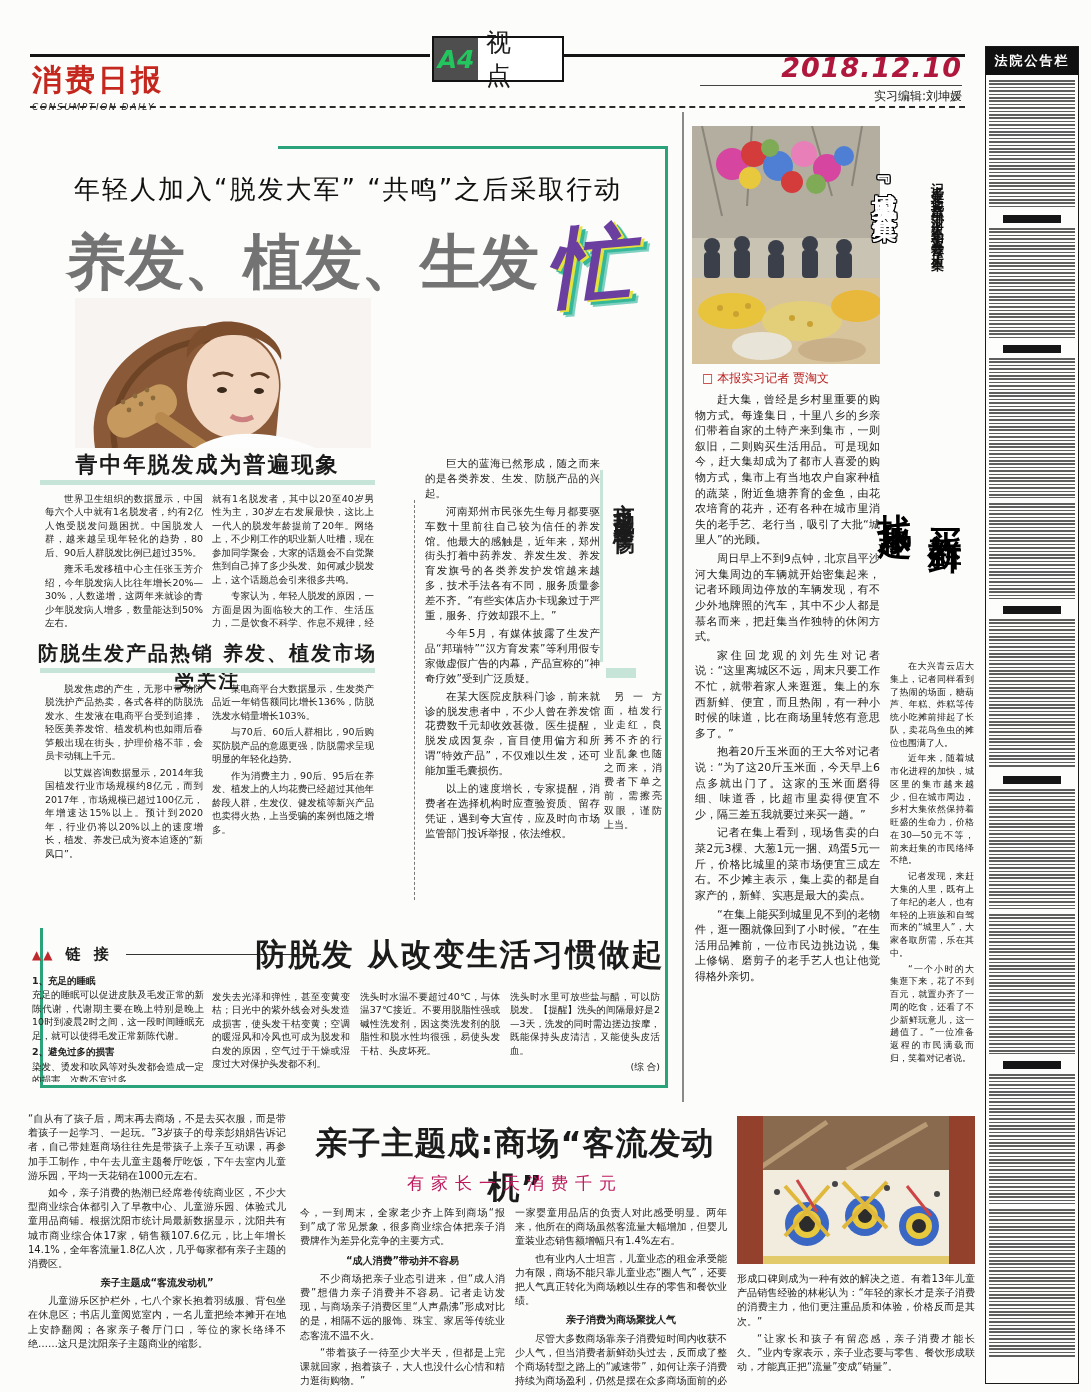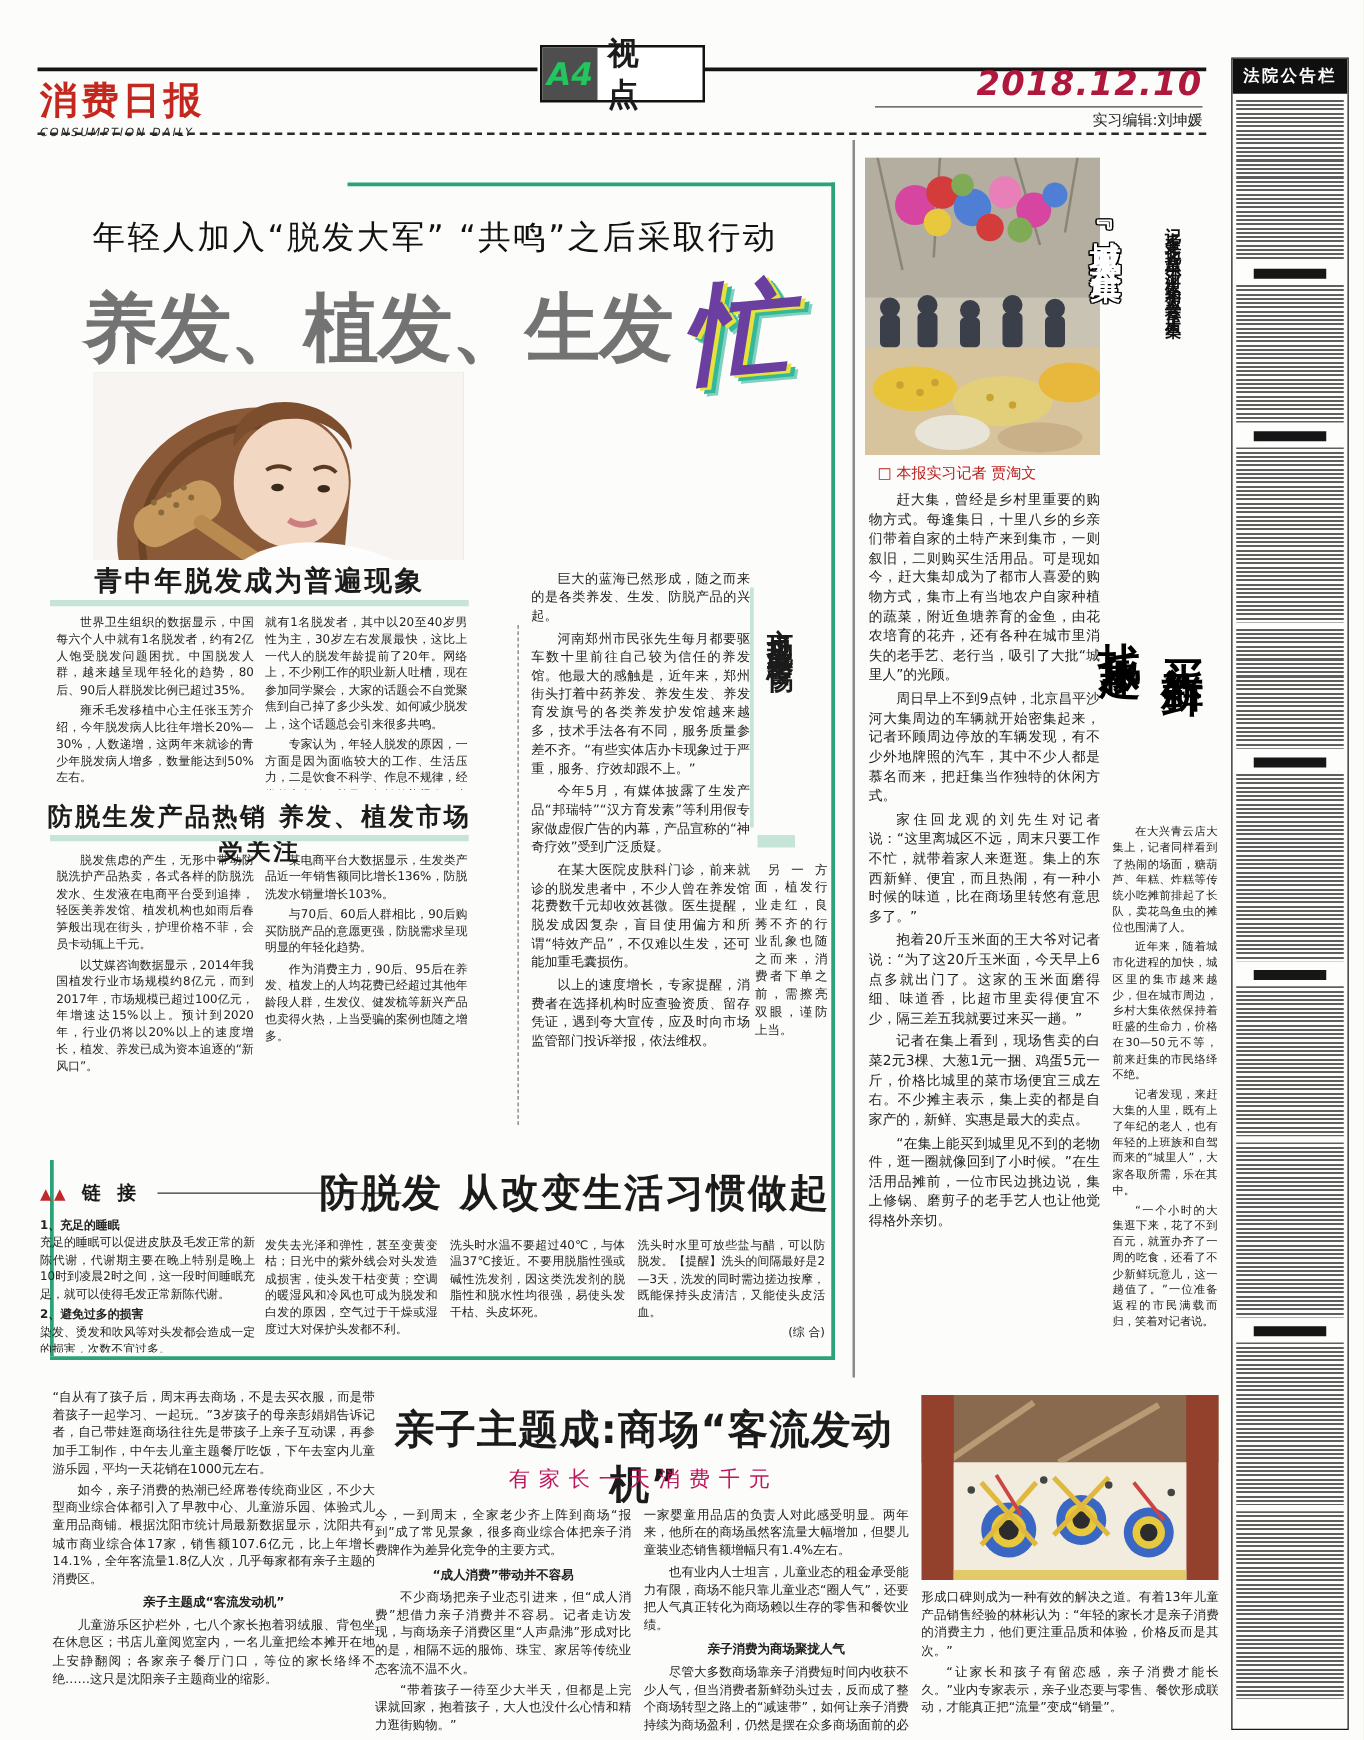--- a/index.html
+++ b/index.html
@@ -13,21 +13,21 @@
   .p{text-indent:2em;margin:0 0 3px 0;}
   .subhead{text-align:center;font-weight:700;text-indent:0;margin:5px 0 4px 0;}
   .vert{writing-mode:vertical-rl;text-orientation:upright;}
   
   .logo-cn{font-size:30px;font-weight:700;color:#c4271d;letter-spacing:3px;font-family:"DejaVu Serif","Liberation Serif",serif;}
   .logo-en{font-size:9px;letter-spacing:1.6px;color:#2a2a2a;font-style:italic;margin-top:1px;}
   .pagebox{display:flex;border:2px solid #121212;background:#fff;height:42px;width:128px;}
   .pagebox .no{width:44px;background:#4e4e4e;color:#22c55e;font-size:25px;font-weight:700;
                display:flex;align-items:center;justify-content:center;font-style:italic;text-align:center;}
   .pagebox .sec{flex:1;display:flex;align-items:center;justify-content:center;
-                font-size:25px;font-weight:700;letter-spacing:9px;padding-left:8px;}
+                font-size:25px;font-weight:400;letter-spacing:9px;padding-left:8px;}
   .date{font-size:27px;font-weight:700;font-style:italic;color:#b0173c;text-align:right;letter-spacing:1px;}
   .editor{font-size:12px;color:#222;text-align:right;border-top:1px solid #444;padding-top:2px;margin-top:2px;}
   .dashed{border-top:2px dashed #2b2b2b;}
   
   .kicker{font-size:26px;letter-spacing:2px;color:#111;font-weight:500;}
   .bigtitle{font-size:60px;font-weight:900;letter-spacing:-1px;color:#737373;line-height:1;}
   .accent{display:inline-block;font-size:86px;font-weight:900;font-style:italic;color:#6b3fa0;
           transform:rotate(-5deg);vertical-align:-12px;margin-left:8px;
           text-shadow:3px 2px 0 #e6e23c,6px 5px 0 #35b89a,8px 7px 0 #7fd0c0;}
   .intro{font-size:13.5px;line-height:1.65;text-align:justify;color:#111;
@@ -276,21 +276,21 @@
     <p class="p">记者在集上看到，现场售卖的白菜2元3棵、大葱1元一捆、鸡蛋5元一斤，价格比城里的菜市场便宜三成左右。不少摊主表示，集上卖的都是自家产的，新鲜、实惠是最大的卖点。</p>
     <p class="p">“在集上能买到城里见不到的老物件，逛一圈就像回到了小时候。”在生活用品摊前，一位市民边挑边说，集上修锅、磨剪子的老手艺人也让他觉得格外亲切。</p>
   </div>
   <div class="abs col" style="left:890px;top:660px;width:84px;height:438px;font-size:9px;">
     <p class="p">在大兴青云店大集上，记者同样看到了热闹的场面，糖葫芦、年糕、炸糕等传统小吃摊前排起了长队，卖花鸟鱼虫的摊位也围满了人。</p>
     <p class="p">近年来，随着城市化进程的加快，城区里的集市越来越少，但在城市周边，乡村大集依然保持着旺盛的生命力，价格在30—50元不等，前来赶集的市民络绎不绝。</p>
     <p class="p">记者发现，来赶大集的人里，既有上了年纪的老人，也有年轻的上班族和自驾而来的“城里人”，大家各取所需，乐在其中。</p>
     <p class="p">“一个小时的大集逛下来，花了不到百元，就置办齐了一周的吃食，还看了不少新鲜玩意儿，这一趟值了。”一位准备返程的市民满载而归，笑着对记者说。</p>
   </div>
 
-  <div class="abs col" style="left:42px;top:1112px;width:258px;height:272px;font-size:10px;">
+  <div class="abs col" style="left:28px;top:1112px;width:258px;height:272px;font-size:10px;">
     <p class="p" style="text-indent:0;">“自从有了孩子后，周末再去商场，不是去买衣服，而是带着孩子一起学习、一起玩。”3岁孩子的母亲彭娟娟告诉记者，自己带娃逛商场往往先是带孩子上亲子互动课，再参加手工制作，中午去儿童主题餐厅吃饭，下午去室内儿童游乐园，平均一天花销在1000元左右。</p>
     <p class="p">如今，亲子消费的热潮已经席卷传统商业区，不少大型商业综合体都引入了早教中心、儿童游乐园、体验式儿童用品商铺。根据沈阳市统计局最新数据显示，沈阳共有城市商业综合体17家，销售额107.6亿元，比上年增长14.1%，全年客流量1.8亿人次，几乎每家都有亲子主题的消费区。</p>
     <p class="p subhead">亲子主题成“客流发动机”</p>
     <p class="p">儿童游乐区护栏外，七八个家长抱着羽绒服、背包坐在休息区；书店儿童阅览室内，一名儿童把绘本摊开在地上安静翻阅；各家亲子餐厅门口，等位的家长络绎不绝……这只是沈阳亲子主题商业的缩影。</p>
   </div>
 
   <div class="abs malltitle" style="left:295px;top:1122px;width:440px;">亲子主题成:商场“客流发动机”</div>
   <div class="abs mallsub" style="left:295px;top:1172px;width:440px;">有家长一天消费千元</div>
 
   <div class="abs col" style="left:300px;top:1206px;width:205px;height:180px;font-size:10px;">

